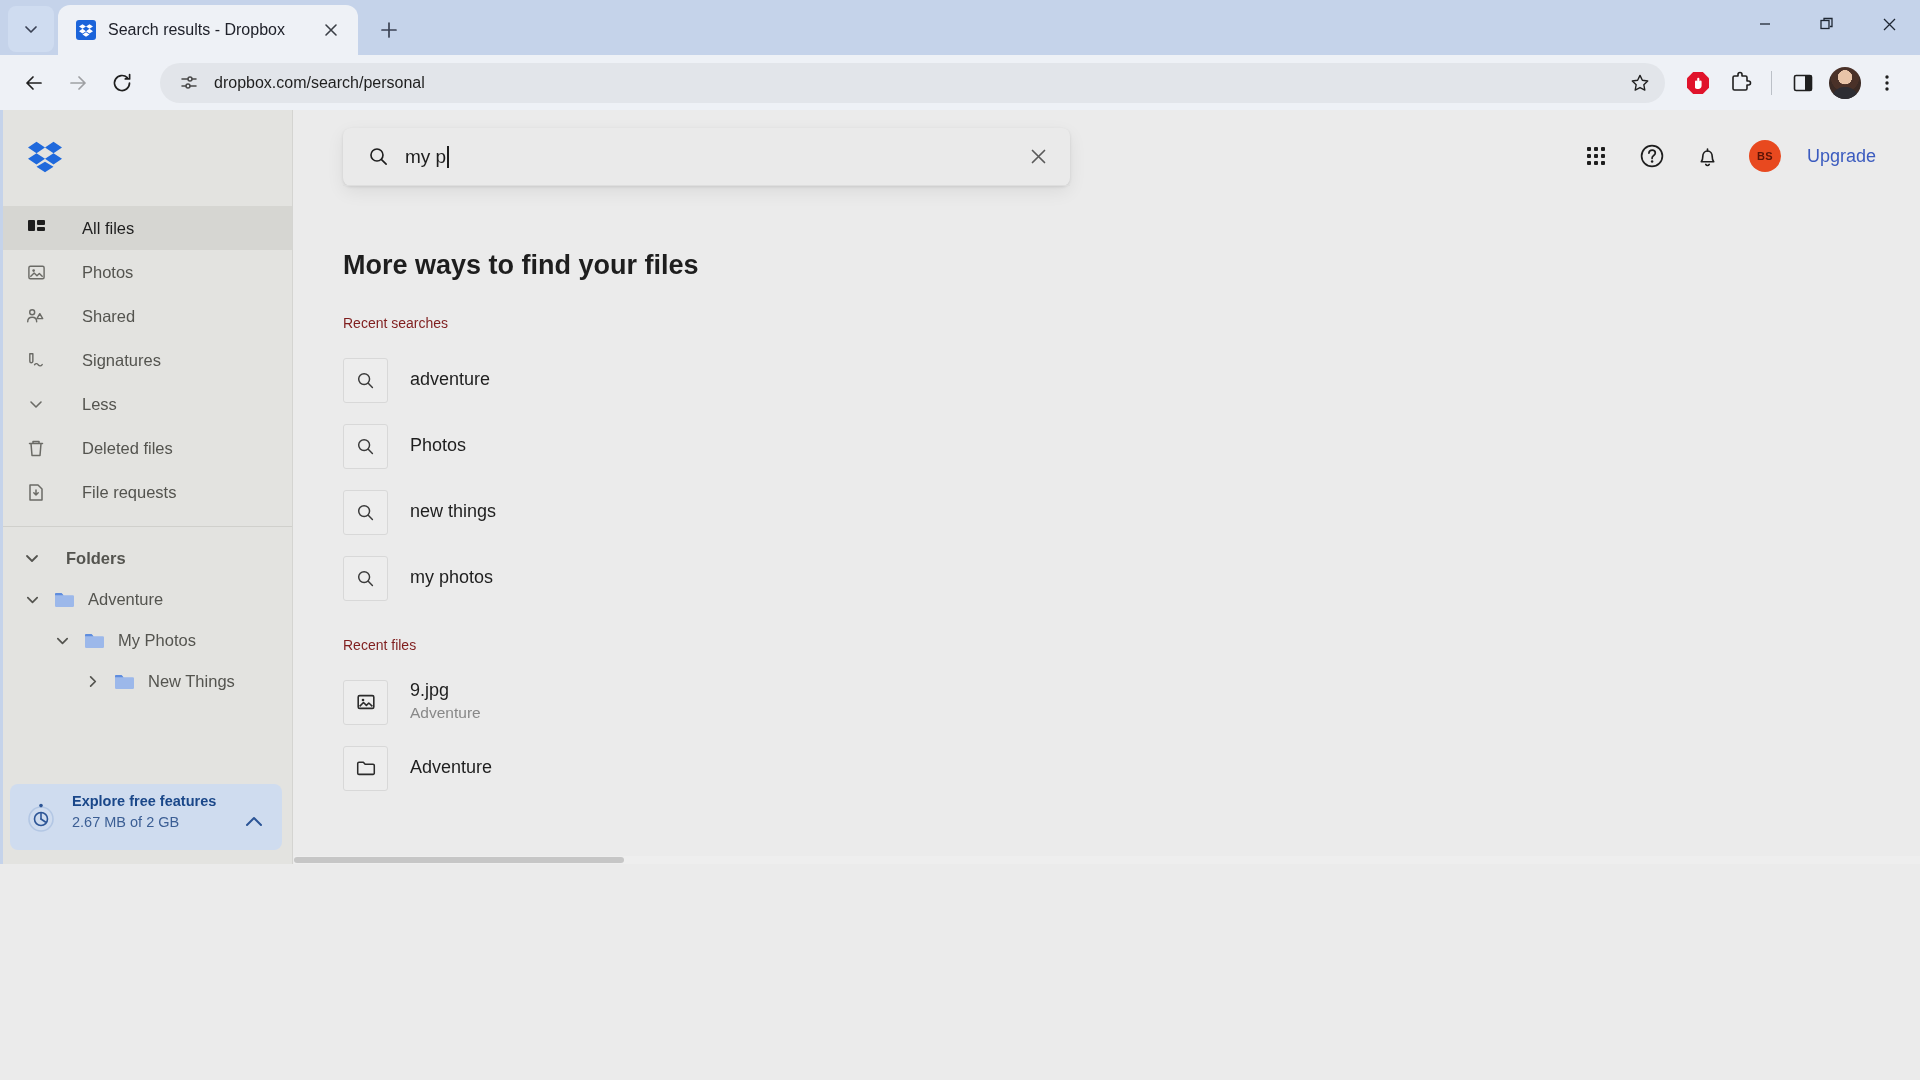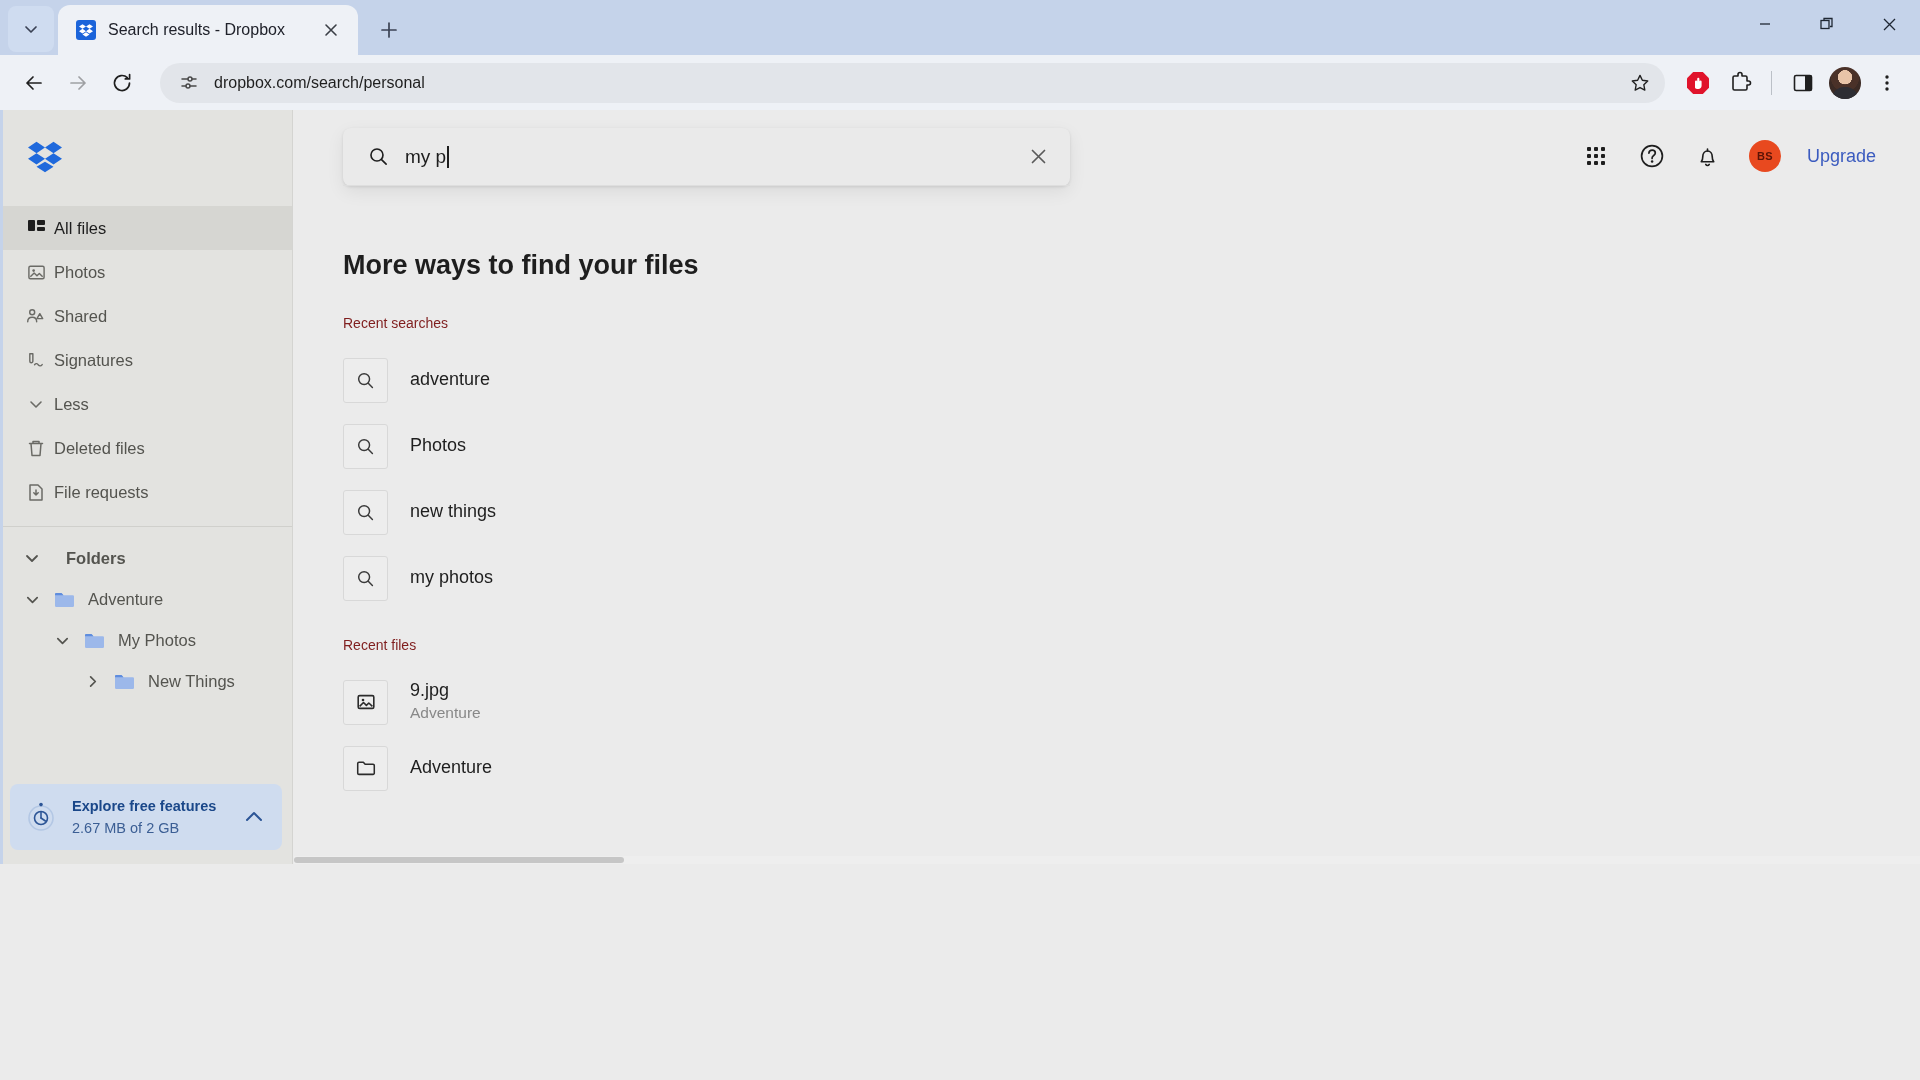--- a/index.html
+++ b/index.html
@@ -146,21 +146,21 @@
     position: relative;
     border-right: 1px solid #d4d4d1;
   }
   .logo-area { height: 92px; display: flex; align-items: center; padding-left: 26px; }
   .nav-section { padding-top: 4px; }
   .nav-item {
     height: 44px;
     display: flex;
     align-items: center;
     padding-left: 26px;
-    gap: 8px;
+    gap: 36px;
     cursor: pointer;
     color: #54544f;
     font-size: 16.5px;
   }
   .nav-item.active { background: #d6d6d2; color: #1e1e1e; }
   .nav-icon { width: 20px; height: 20px; flex: 0 0 20px; display:flex; align-items:center; justify-content:center; }
   .sb-divider { height: 1px; background: #d0d0cc; margin: 12px 0 10px; }
   .folders-head {
     height: 42px; display: flex; align-items: center;
     padding-left: 22px; gap: 24px;
@@ -175,22 +175,22 @@
   .tw-chev { width: 20px; flex: 0 0 20px; display: flex; align-items: center; justify-content: center; }
   .folder-ico { width: 22px; flex: 0 0 22px; display: flex; align-items: center; }
 
   .storage-card {
     position: absolute;
     left: 10px; right: 10px; bottom: 14px;
     background: #cfdcef;
     border-radius: 8px;
     height: 66px;
     display: flex;
-    align-items: center;
-    padding: 2px 16px;
+    align-items: flex-end;
+    padding: 17px 16px;
     gap: 16px;
     cursor: pointer;
   }
   .storage-ring { width: 30px; height: 30px; flex: 0 0 30px; position: relative; }
   .storage-text { flex: 1; line-height: 1.35; }
   .storage-title { font-size: 14.5px; font-weight: bold; color: #1a4789; }
   .storage-sub { font-size: 14.5px; color: #3b5e94; }
   .storage-chev { width: 24px; flex: 0 0 24px; display:flex; align-items:center; justify-content:center; }
 
   

